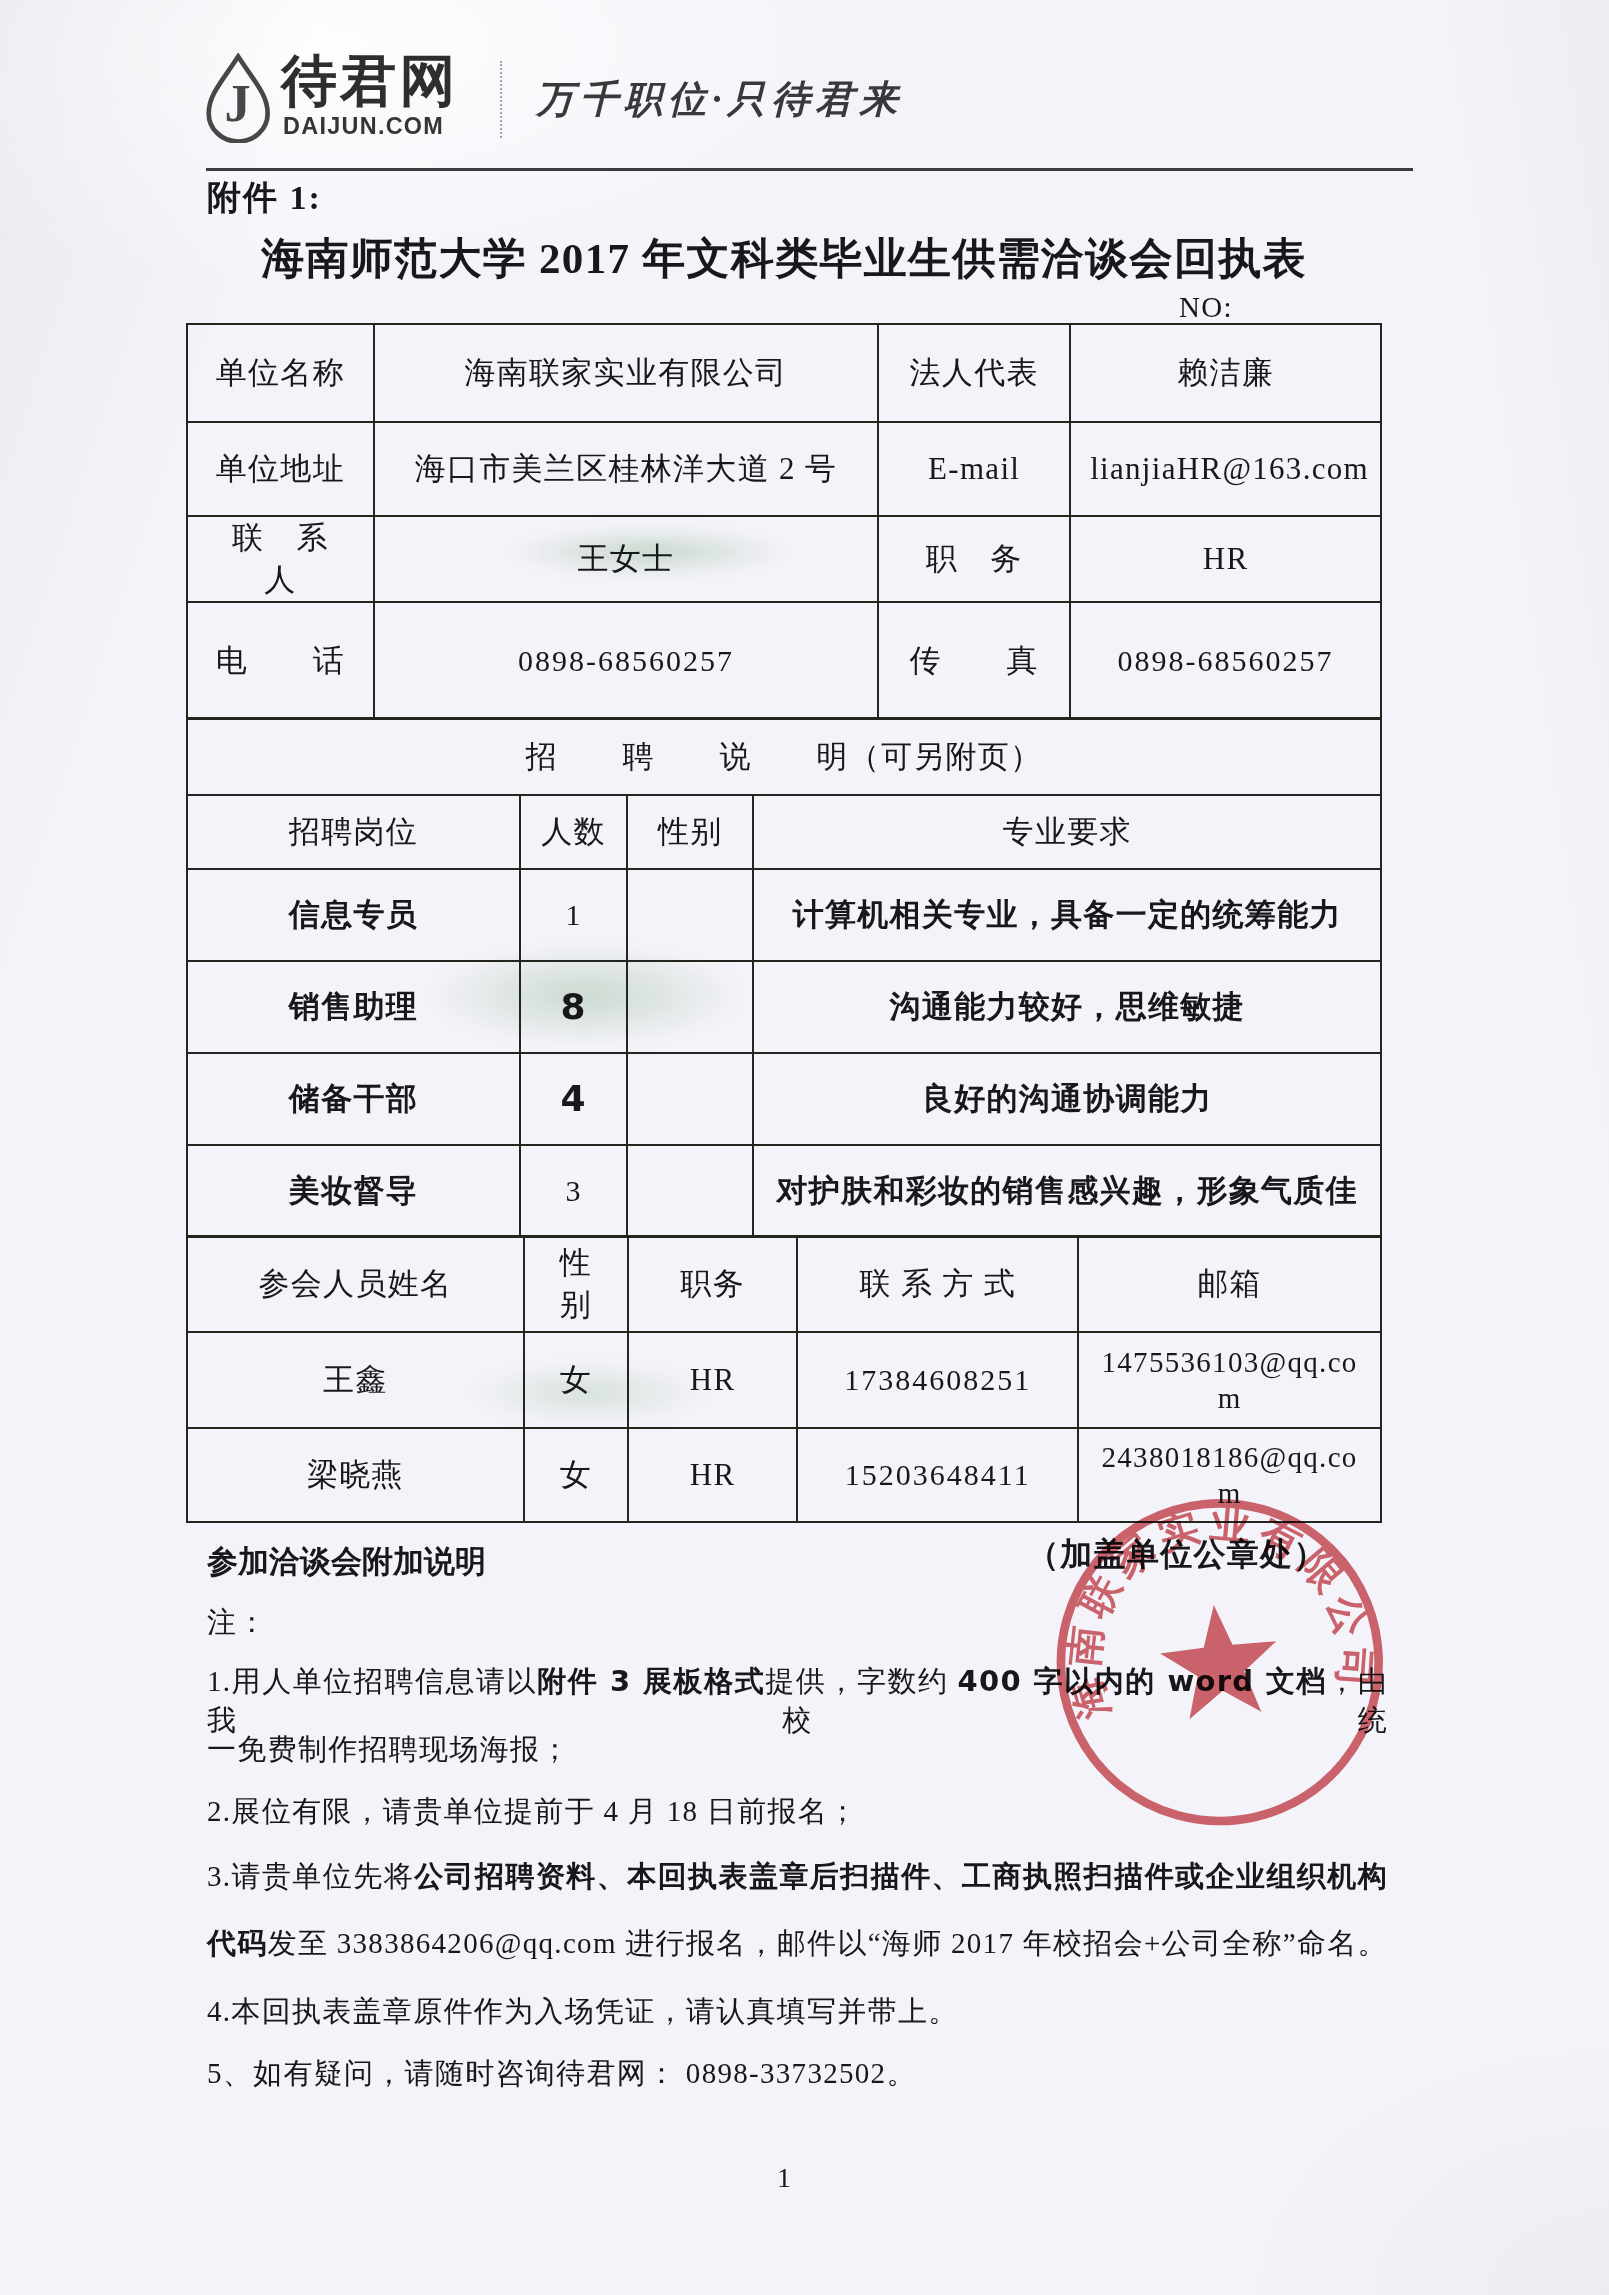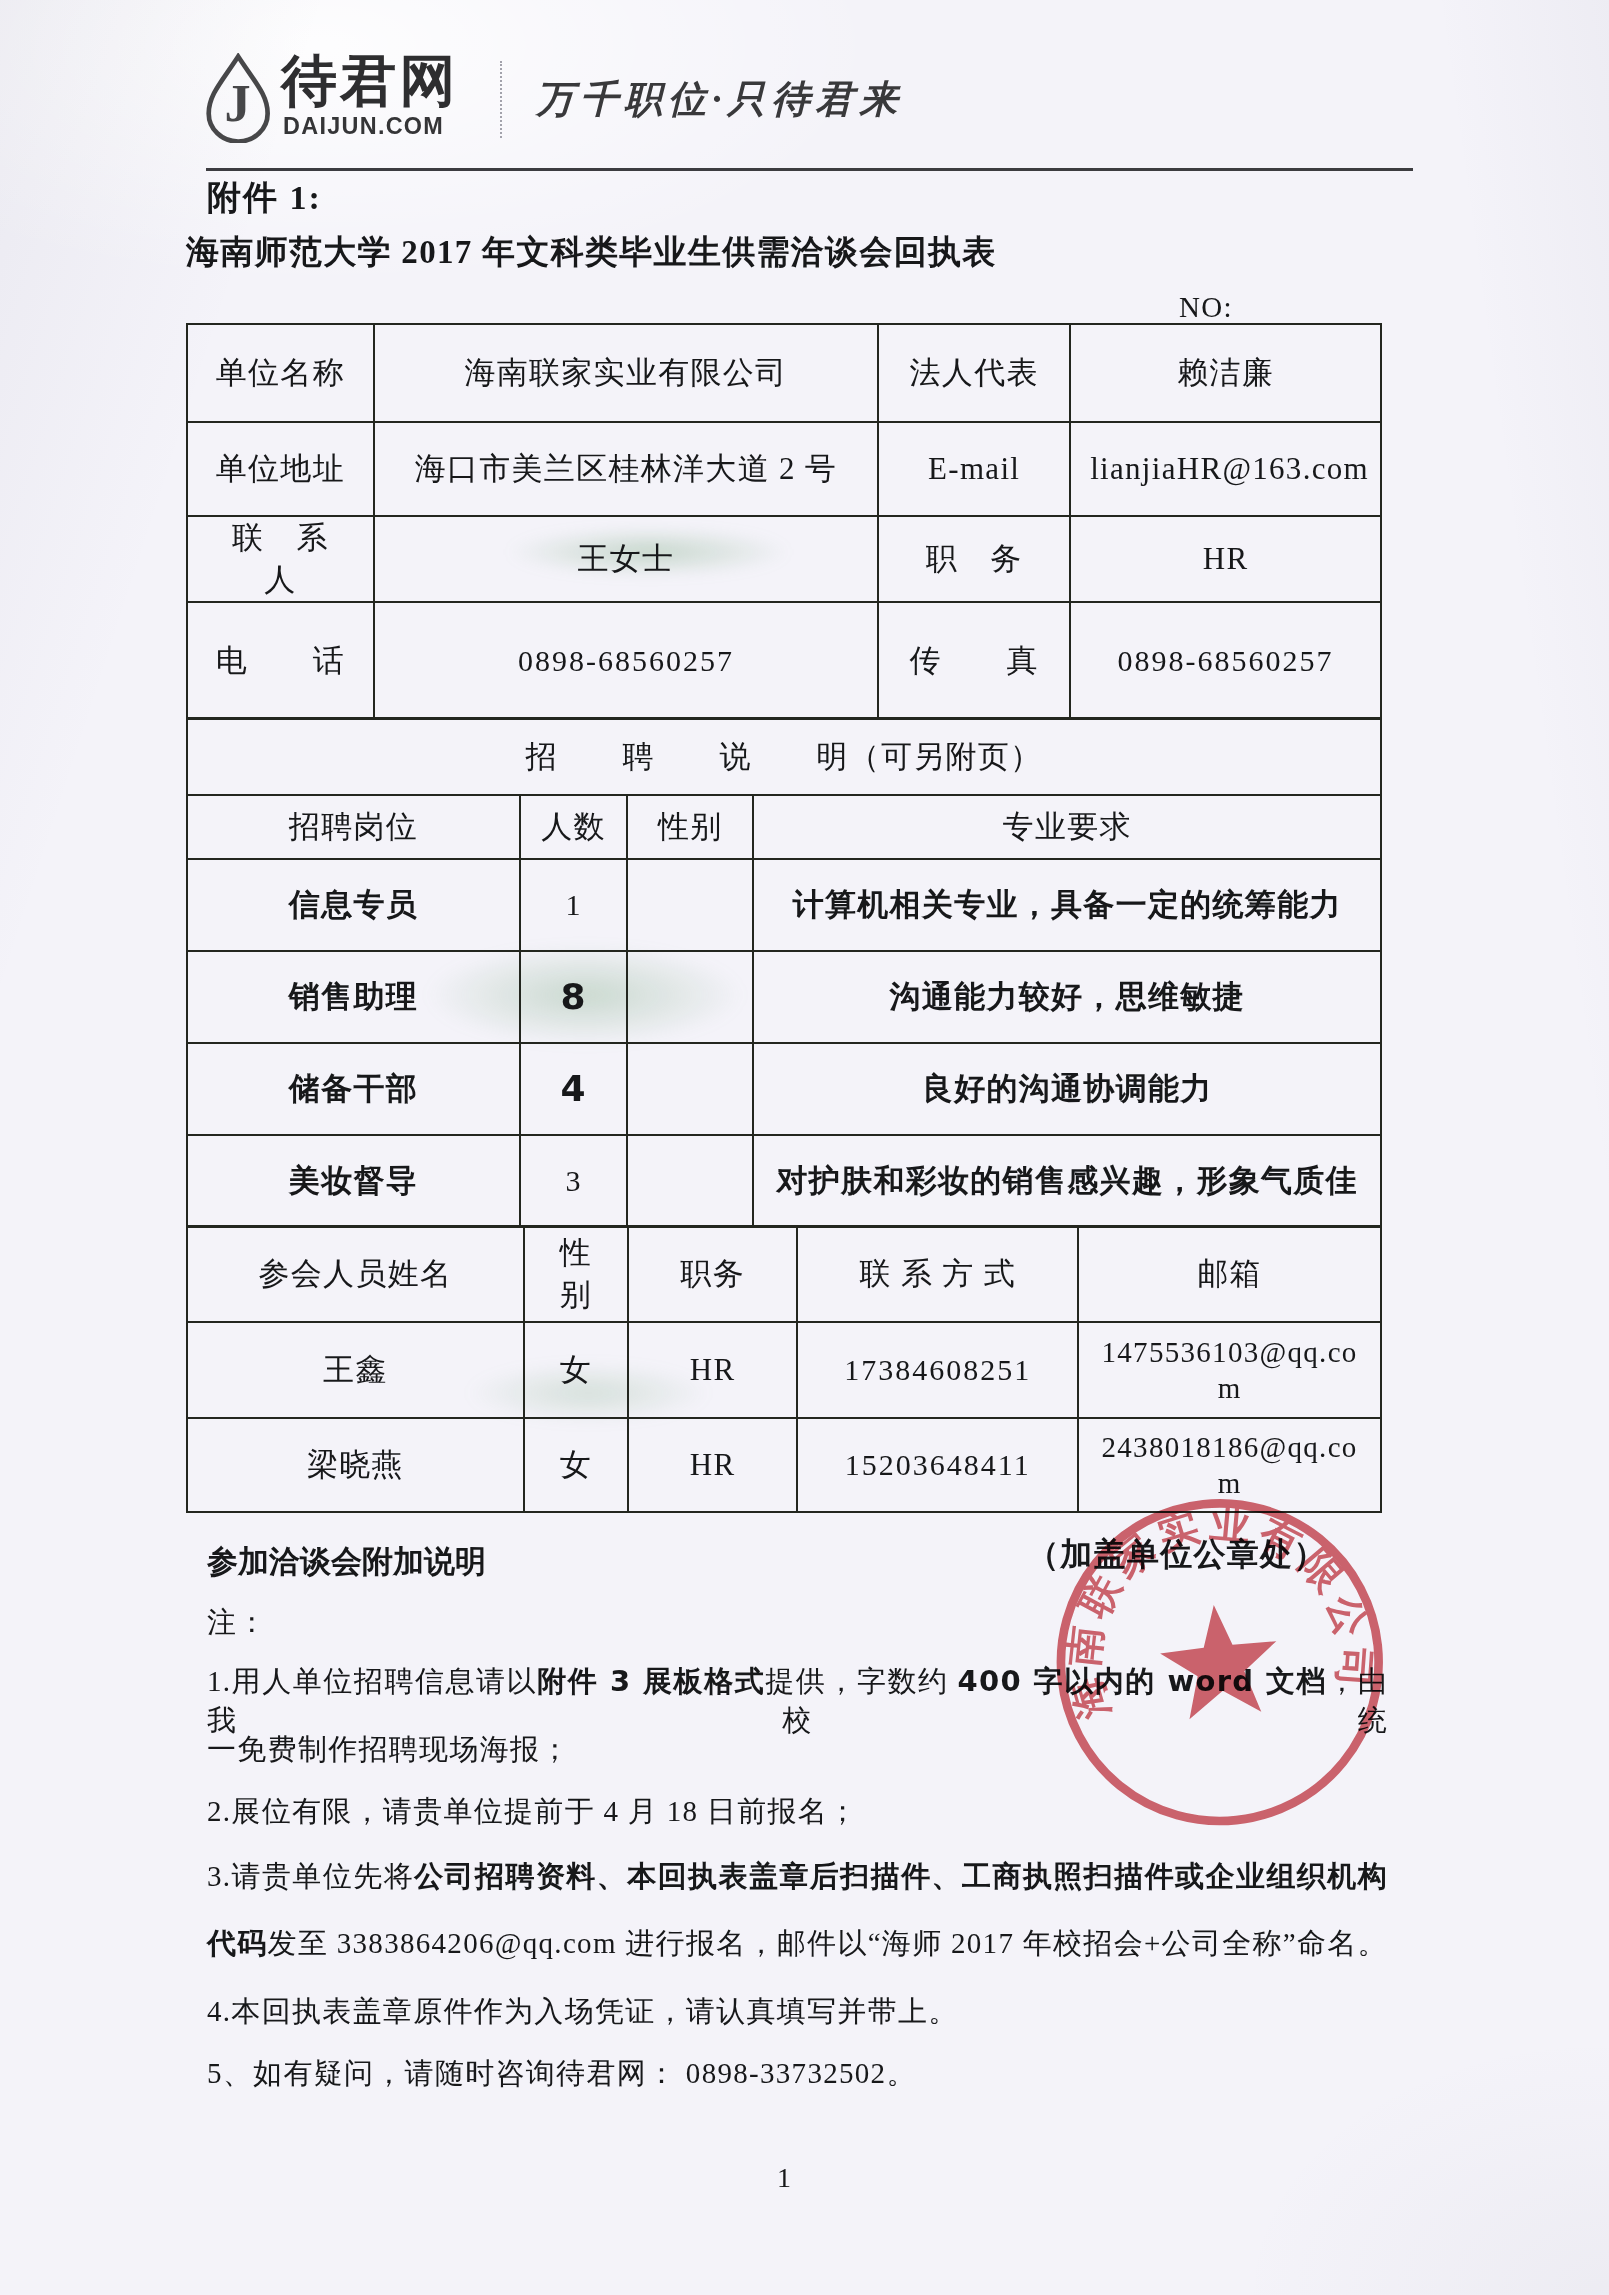--- a/index.html
+++ b/index.html
@@ -17,30 +17,30 @@
   .abs{position:absolute;}
   
   .logo-mark{left:200px;top:53px;width:75px;height:90px;}
   .logo-name{left:281px;top:53px;font-size:56px;font-weight:700;letter-spacing:3.3px;color:#2e2e30;line-height:1;}
   .logo-domain{left:283px;top:115px;font-size:23.4px;font-weight:700;letter-spacing:1.3px;color:#353537;
     font-family:"Liberation Sans","DejaVu Sans",sans-serif;line-height:1;}
   .logo-divider{left:500px;top:61px;height:77px;width:0;border-left:2.7px dotted #a2a2ab;}
   .slogan{left:536px;top:69px;font-size:38px;font-weight:700;font-style:italic;letter-spacing:6px;color:#39393b;line-height:1.6;}
   .header-rule{left:206px;top:168px;width:1207px;height:3.3px;background:#3c3c40;}
   .attachment{left:207px;top:175px;font-size:34px;font-weight:700;letter-spacing:2px;}
-  .doc-title{left:186px;top:230px;width:1196px;text-align:left;font-size:33px;font-weight:700;letter-spacing:1.3px;}
+  .doc-title{left:186px;top:230px;width:1196px;text-align:center;font-size:43px;font-weight:700;letter-spacing:1.3px;}
   .no-label{left:1179px;top:291px;font-size:29px;letter-spacing:1.3px;}
   
   .form-table{left:186px;top:323px;width:1196px;}
   .form-table table{border-collapse:collapse;width:100%;table-layout:fixed;}
   .form-table table + table{margin-top:-2.7px;}
   .form-table td{border:2.7px solid #23261f;text-align:center;vertical-align:middle;
     font-size:31px;letter-spacing:1.3px;padding:0 19px;overflow:hidden;}
   tr.r1{height:98px;} tr.r2{height:94px;} tr.r3{height:82px;} tr.r4{height:117px;}
-  tr.r5{height:77px;} tr.rh{height:64px;} tr.rp{height:92px;}
+  tr.r5{height:77px;} tr.rh{height:74px;} tr.rp{height:92px;}
   tr.ra{height:96px;} tr.rb{height:96px;} tr.rc{height:94px;}
   .hei{font-family:"DejaVu Sans","Liberation Sans",sans-serif;font-weight:700;}
   td.pos-title,td.pos-req{font-family:"DejaVu Sans","Liberation Sans",sans-serif;font-weight:700;font-size:31px;}
   td.num-bold{font-family:"DejaVu Sans","Liberation Sans",sans-serif;font-weight:700;font-size:36px;}
   td.num-thin{font-size:30px;}
   td.mail-cell{font-size:29px;letter-spacing:1.3px;padding:4px 13.4px;line-height:1.25;word-break:break-all;}
   td.phone-cell{font-size:30px;letter-spacing:2px;}
   .recruit-note{font-size:33px;letter-spacing:1.3px;}
   
   .note{position:absolute;left:207px;width:1181px;font-size:29px;letter-spacing:1.3px;line-height:1.35;}

